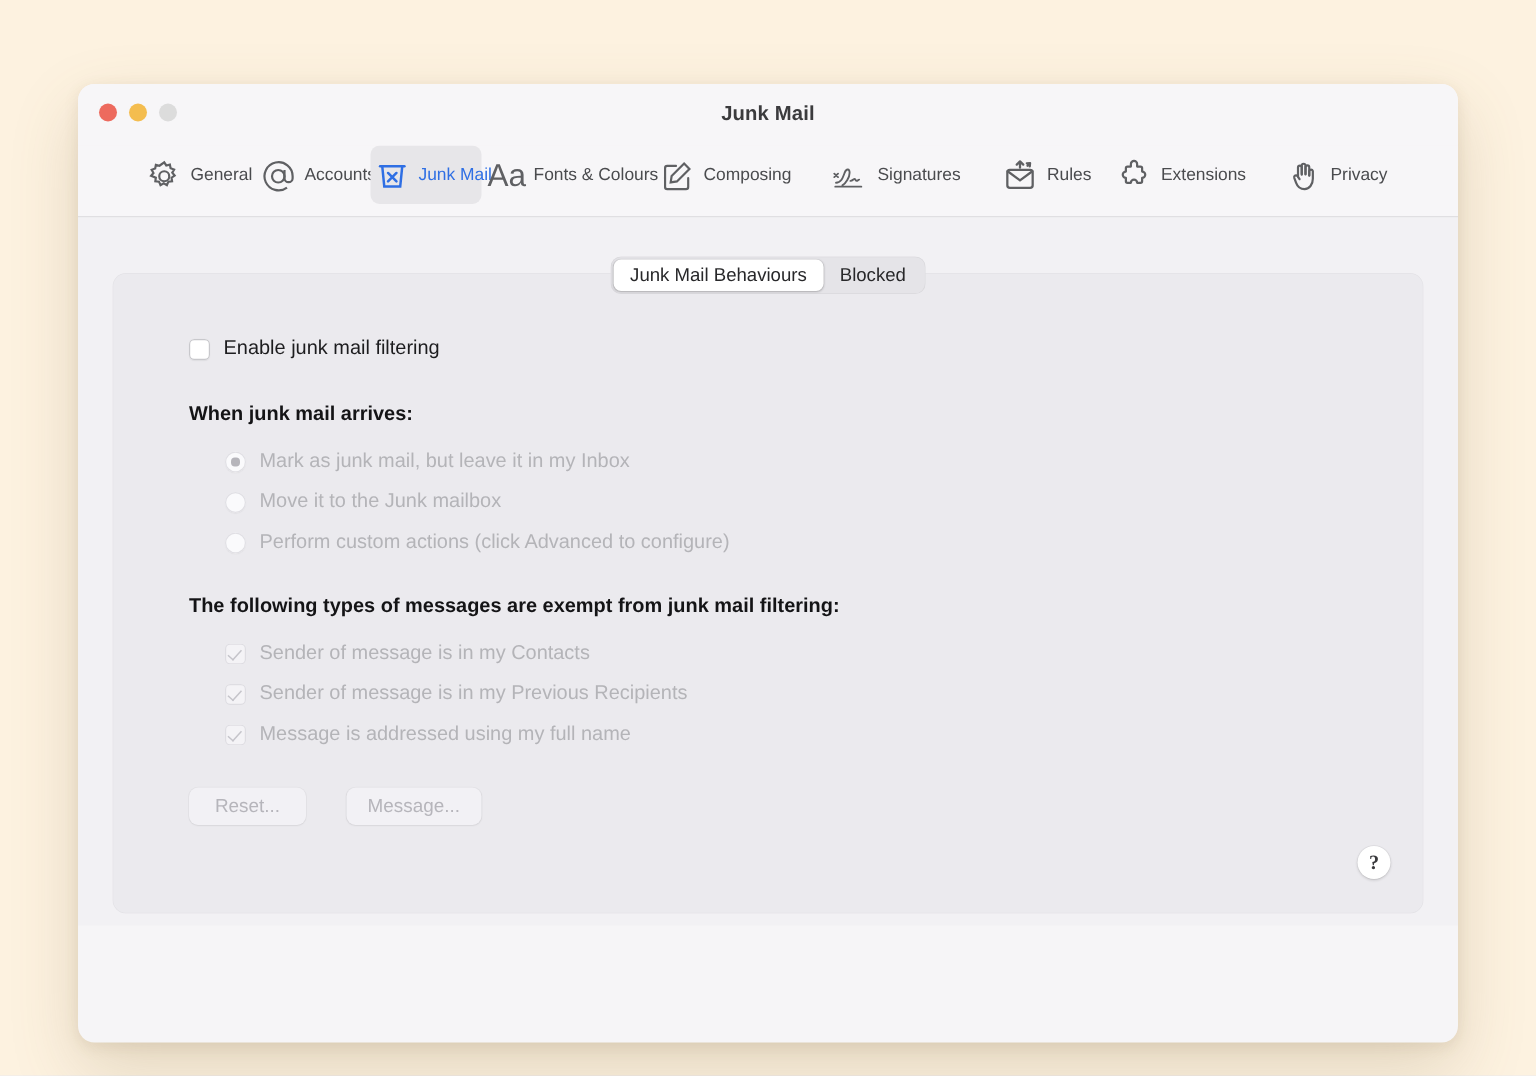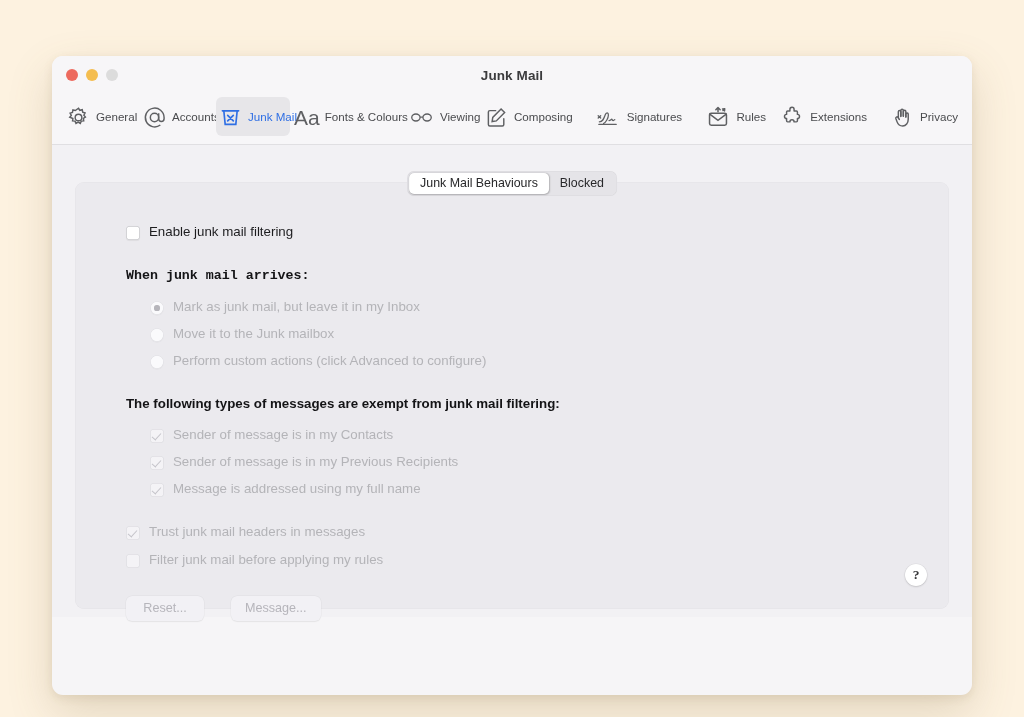--- a/index.html
+++ b/index.html
@@ -334,30 +334,20 @@
       <span class="tool-label">Junk Mail</span>
     </div>
 
     <div class="tool-item wide">
       <span class="tool-icon">
         <span class="aa-glyph">Aa</span>
       </span>
       <span class="tool-label">Fonts &amp; Colours</span>
     </div>
 
-    <div class="tool-item">
-      <span class="tool-icon">
-        <svg width="27" height="25" viewBox="0 0 28 24" fill="none" stroke="currentColor" stroke-width="1.4">
-          <ellipse cx="8.2" cy="12" rx="4.3" ry="3.6"></ellipse>
-          <ellipse cx="19.8" cy="12" rx="4.3" ry="3.6"></ellipse>
-          <path d="M12.5 11.6h3"></path>
-        </svg>
-      </span>
-      <span class="tool-label">Viewing</span>
-    </div>
 
     <div class="tool-item wide">
       <span class="tool-icon">
         <svg width="25" height="25" viewBox="0 0 24 24" fill="none" stroke="currentColor" stroke-width="1.4" stroke-linecap="round">
           <path d="M19 13.2v5.6a1.4 1.4 0 01-1.4 1.4H5.6a1.4 1.4 0 01-1.4-1.4V6.8a1.4 1.4 0 011.4-1.4h5.6"></path>
           <path d="M16.4 3.9l3.4 3.4-8.0 8.0-4.0.6.6-4.0z"></path>
         </svg>
       </span>
       <span class="tool-label">Composing</span>
     </div>
@@ -415,21 +405,21 @@
     </div>
 
     <div class="pane">
       <div class="pane-inner">
 
         <div class="row" style="margin-bottom:28px;">
           <div class="checkbox"></div>
           <div class="ctl-label">Enable junk mail filtering</div>
         </div>
 
-        <div class="section-head" style="margin-bottom:15px;font-family:Liberation Mono, monospace;">When junk mail arrives:</div>
+        <div class="section-head" style="margin-bottom:15px;">When junk mail arrives:</div>
 
         <div class="group-rows indent">
           <div class="row disabled">
             <div class="radio selected"></div>
             <div class="ctl-label">Mark as junk mail, but leave it in my Inbox</div>
           </div>
           <div class="row disabled">
             <div class="radio"></div>
             <div class="ctl-label">Move it to the Junk mailbox</div>
           </div>
@@ -449,30 +439,20 @@
           <div class="row disabled">
             <div class="checkbox disabled checked"></div>
             <div class="ctl-label">Sender of message is in my Previous Recipients</div>
           </div>
           <div class="row disabled">
             <div class="checkbox disabled checked"></div>
             <div class="ctl-label">Message is addressed using my full name</div>
           </div>
         </div>
 
-        <div class="group-rows" style="margin-top:27px;">
-          <div class="row disabled">
-            <div class="checkbox disabled checked"></div>
-            <div class="ctl-label">Trust junk mail headers in messages</div>
-          </div>
-          <div class="row disabled" style="margin-top:12px;">
-            <div class="checkbox disabled"></div>
-            <div class="ctl-label">Filter junk mail before applying my rules</div>
-          </div>
-        </div>
 
         <div class="button-row">
           <button class="btn">Reset...</button>
           <button class="btn">Message...</button>
         </div>
 
       </div>
 
       <div class="help-btn">?</div>
     </div>

